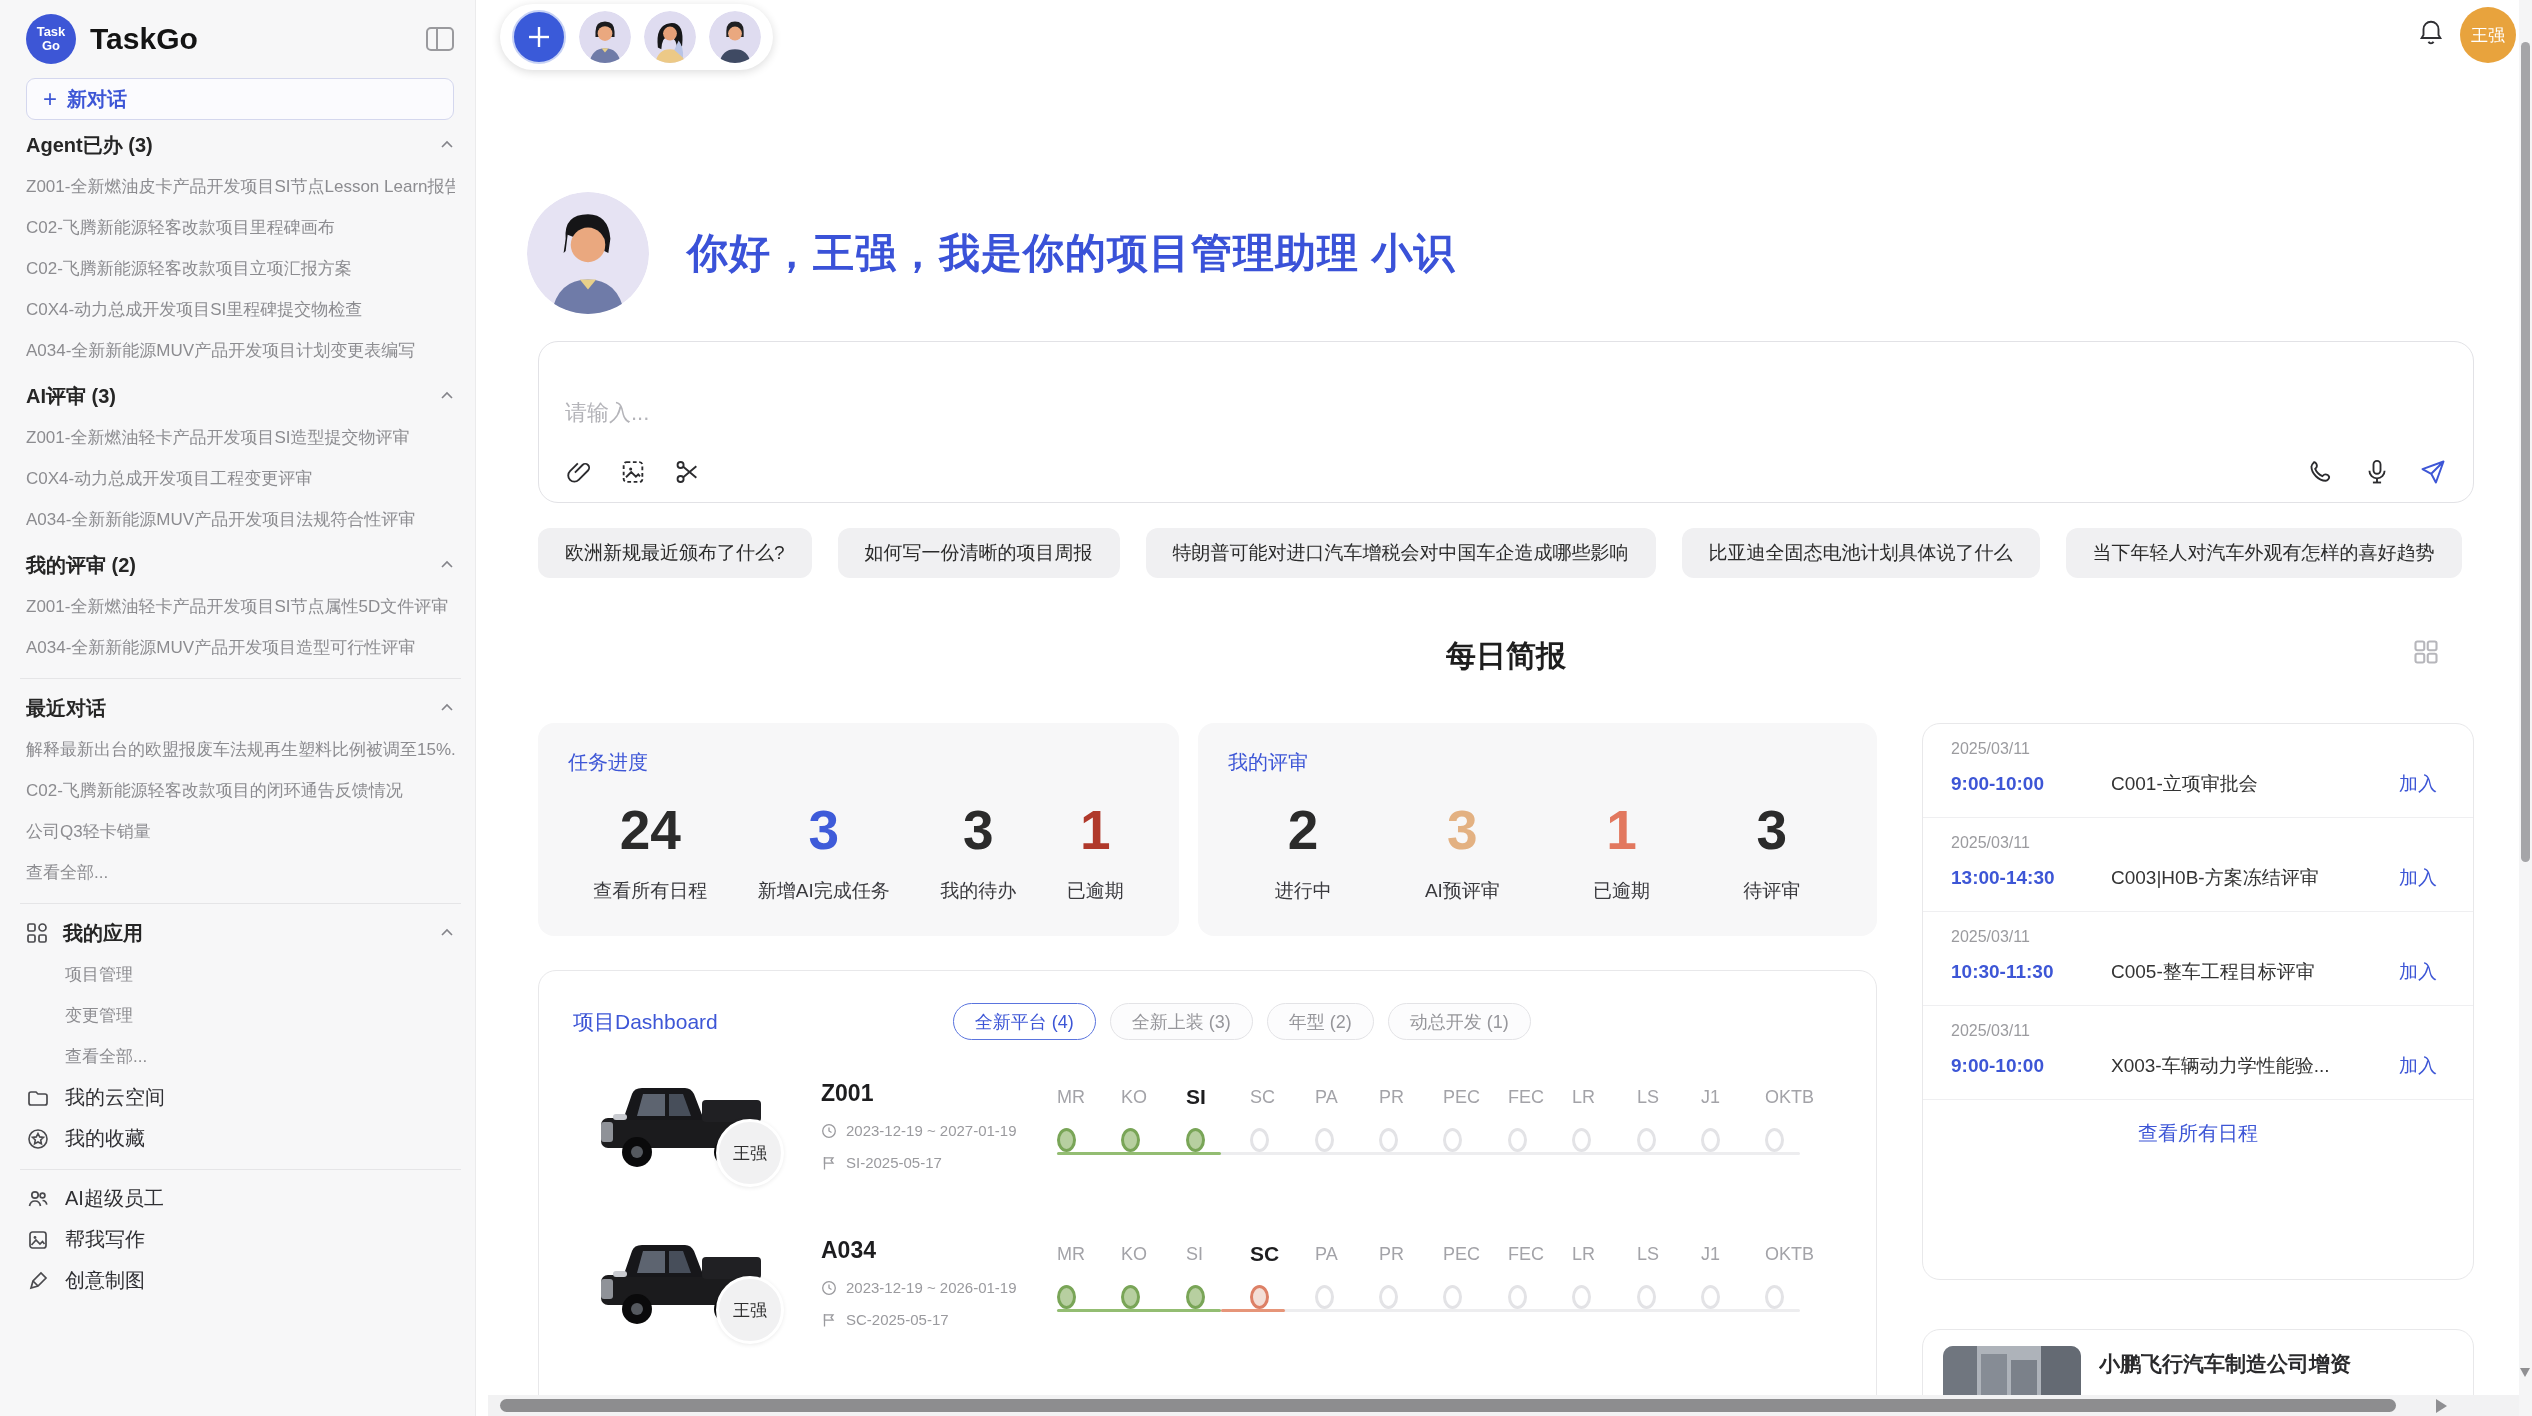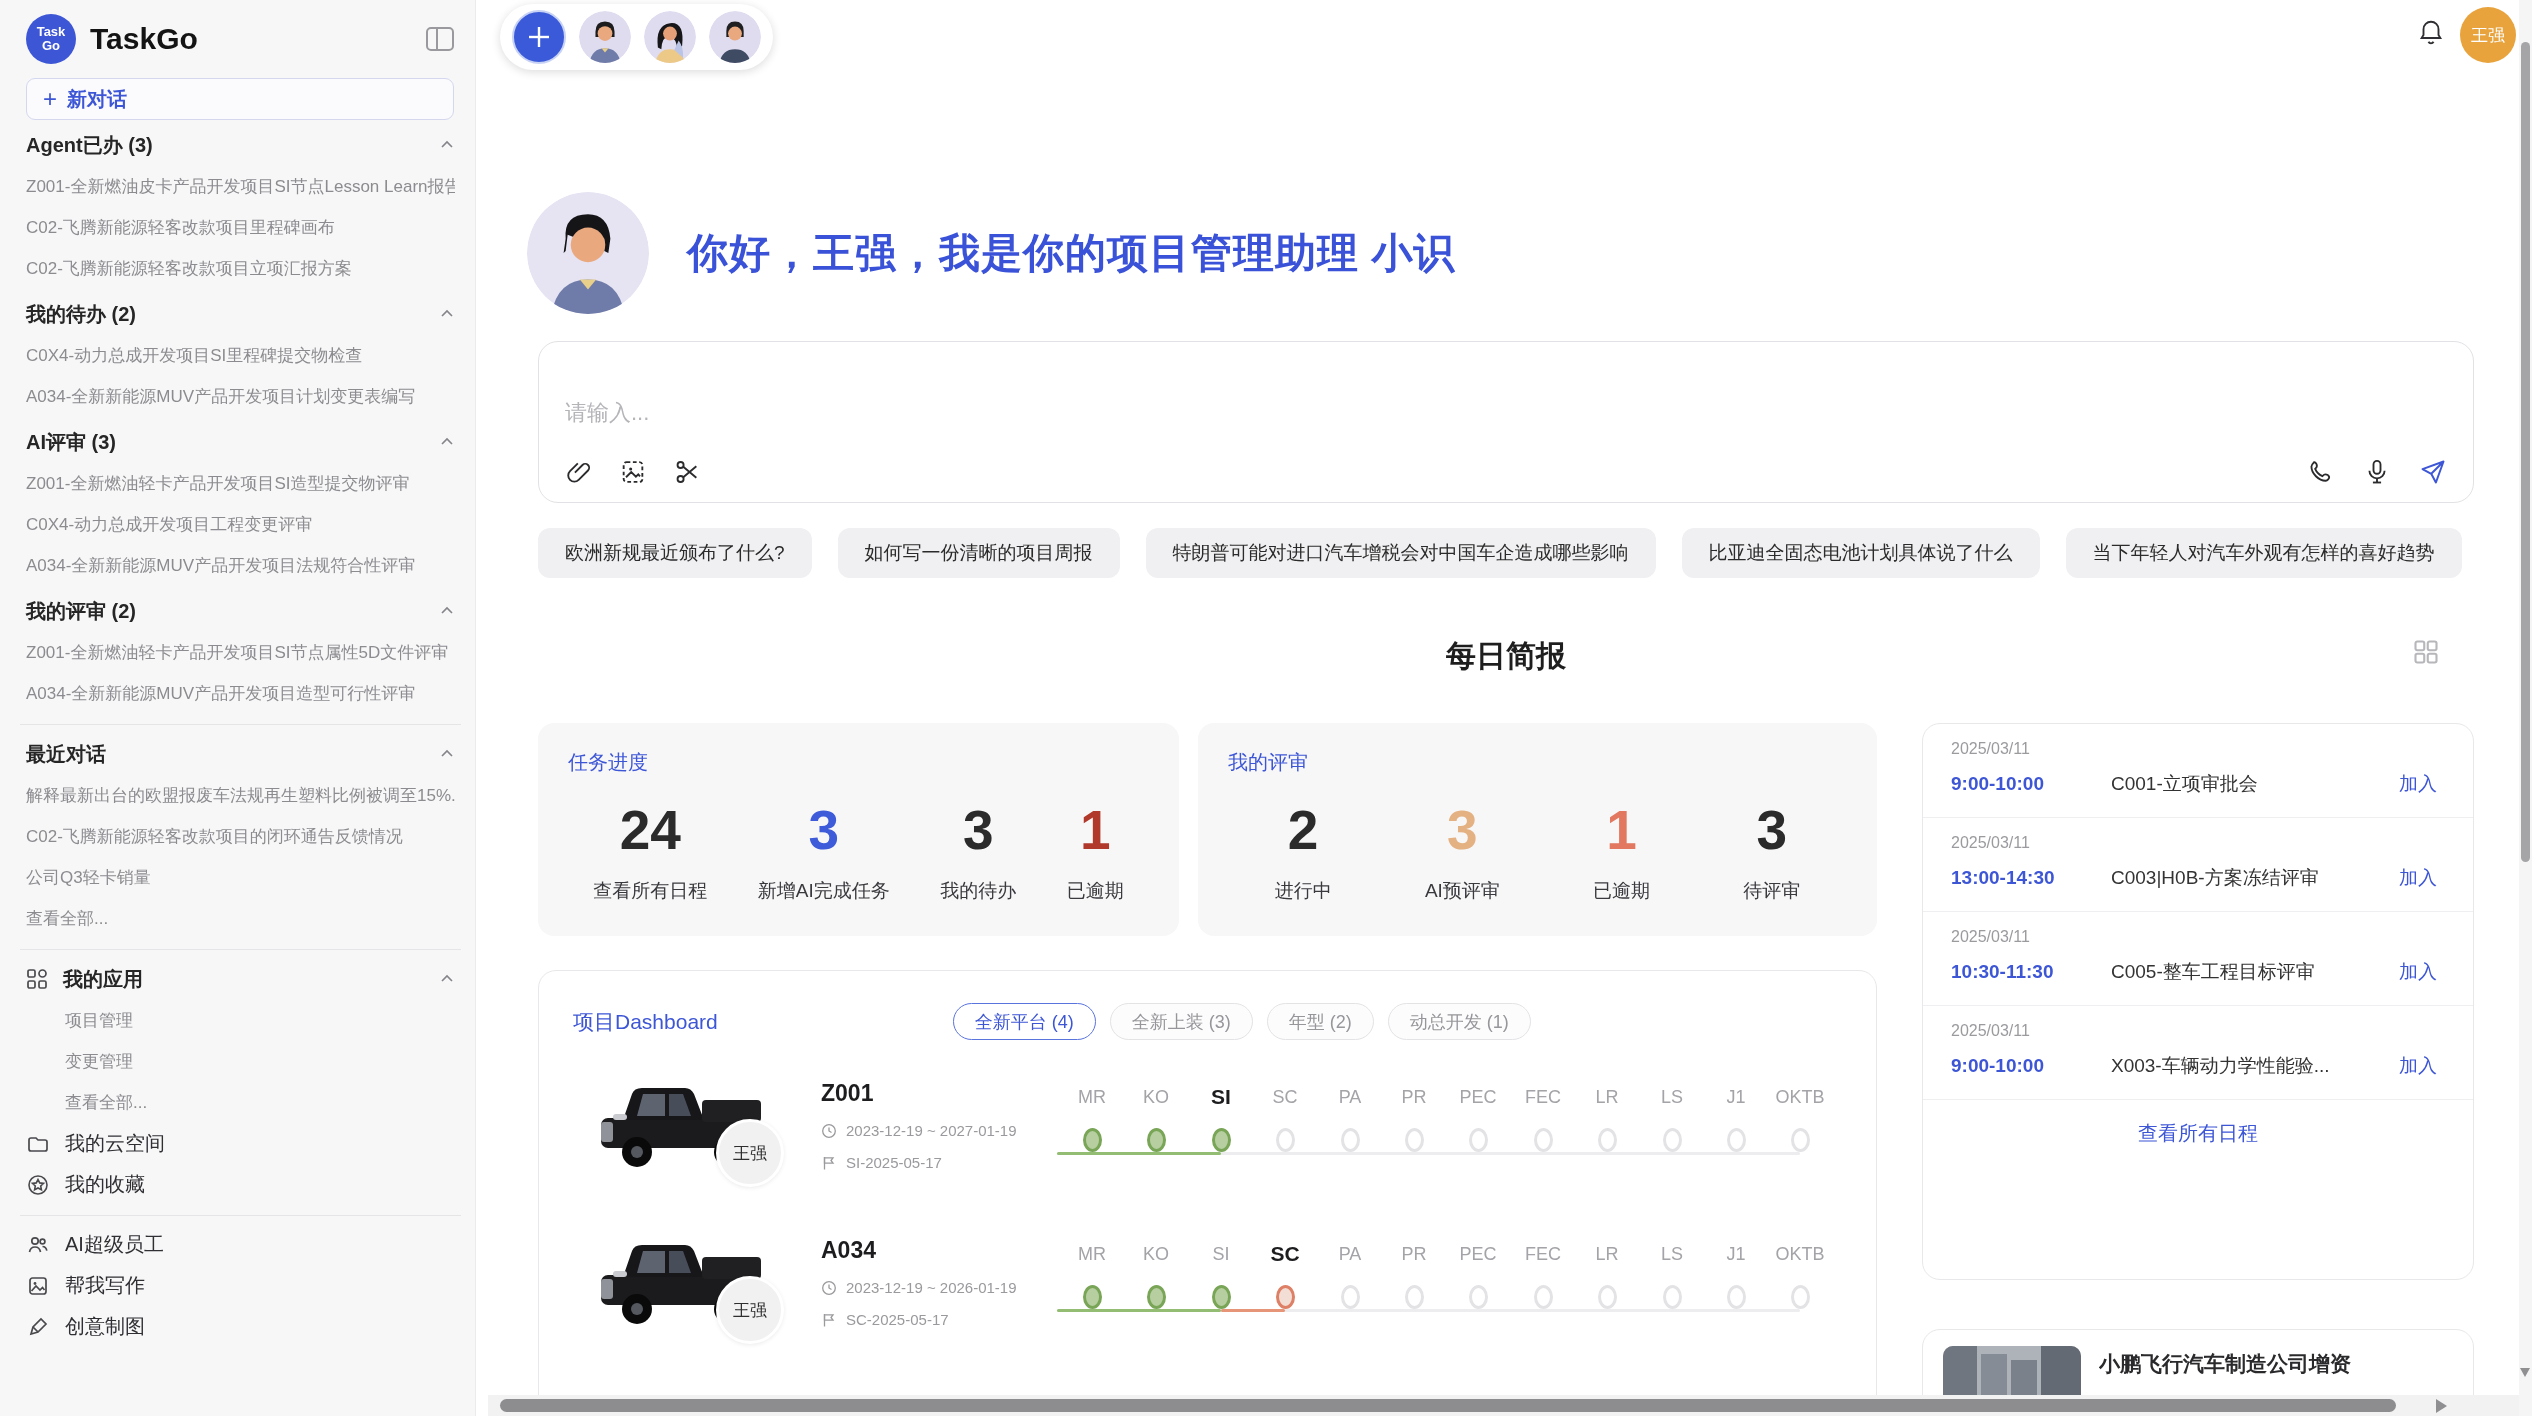--- a/index.html
+++ b/index.html
@@ -94,21 +94,21 @@
     font-size:17px; color:#2e2e2e; box-shadow:0 1px 4px rgba(0,0,0,.08); }
   .proj-code { position:absolute; left:282px; top:14px; font-size:23px; font-weight:bold; color:#1d1d1f; }
   .proj-meta { position:absolute; left:282px; display:flex; align-items:center; gap:9px;
     font-size:15px; color:#9a9a9e; white-space:nowrap; }
   .pm-dates { top:56px; } .pm-flag { top:88px; }
   .timeline { position:absolute; left:500px; top:14px; width:800px; height:110px; }
   .tl-base,.tl-prog,.tl-over { position:absolute; top:72px; height:3px; border-radius:2px; }
   .tl-base { left:18px; width:743px; background:#ededef; }
   .tl-prog { left:18px; width:164px; background:#93bd72; }
   .tl-over { left:182px; width:64px; background:#e69579; }
-  .ms { position:absolute; top:0; width:70px; text-align:center; }
+  .ms { position:absolute; top:0; width:70px; }
   .ms-label { display:block; height:34px; line-height:34px; font-size:18px; color:#a3a3a8; }
   .ms-label.current { font-size:21px; color:#1d1d1f; font-weight:bold; }
   .ms-dot { display:inline-block; width:19px; height:24px; border-radius:50%; margin-top:14px;
     position:relative; z-index:2; }
   .ms-dot.done { background:#b7cfa0; border:3px solid #79a557; }
   .ms-dot.todo { background:#fff; border:3px solid #e3e3e6; }
   .ms-dot.overdue { background:#f3ded6; border:3px solid #dd8066; }
 
   
   .sch-card { position:absolute; left:1922px; top:723px; width:552px; height:557px;
@@ -174,26 +174,20 @@
     <div class="sec-header">
       <span>Agent已办 (3)</span>
       <svg width="16" height="16" viewBox="0 0 16 16">
           <polyline points="3,10 8,5 13,10" fill="none" stroke="#84848a" stroke-width="1.6"></polyline>
         </svg>
     </div>
     <div class="side-item">Z001-全新燃油皮卡产品开发项目SI节点Lesson Learn报告</div>
     <div class="side-item">C02-飞腾新能源轻客改款项目里程碑画布</div>
     <div class="side-item">C02-飞腾新能源轻客改款项目立项汇报方案</div>
 
-    <div class="sec-header">
-      <span>我的待办 (2)</span>
-      <svg width="16" height="16" viewBox="0 0 16 16">
-          <polyline points="3,10 8,5 13,10" fill="none" stroke="#84848a" stroke-width="1.6"></polyline>
-        </svg>
-    </div>
     <div class="side-item">C0X4-动力总成开发项目SI里程碑提交物检查</div>
     <div class="side-item">A034-全新新能源MUV产品开发项目计划变更表编写</div>
 
     <div class="sec-header">
       <span>AI评审 (3)</span>
       <svg width="16" height="16" viewBox="0 0 16 16">
           <polyline points="3,10 8,5 13,10" fill="none" stroke="#84848a" stroke-width="1.6"></polyline>
         </svg>
     </div>
     <div class="side-item">Z001-全新燃油轻卡产品开发项目SI造型提交物评审</div>

